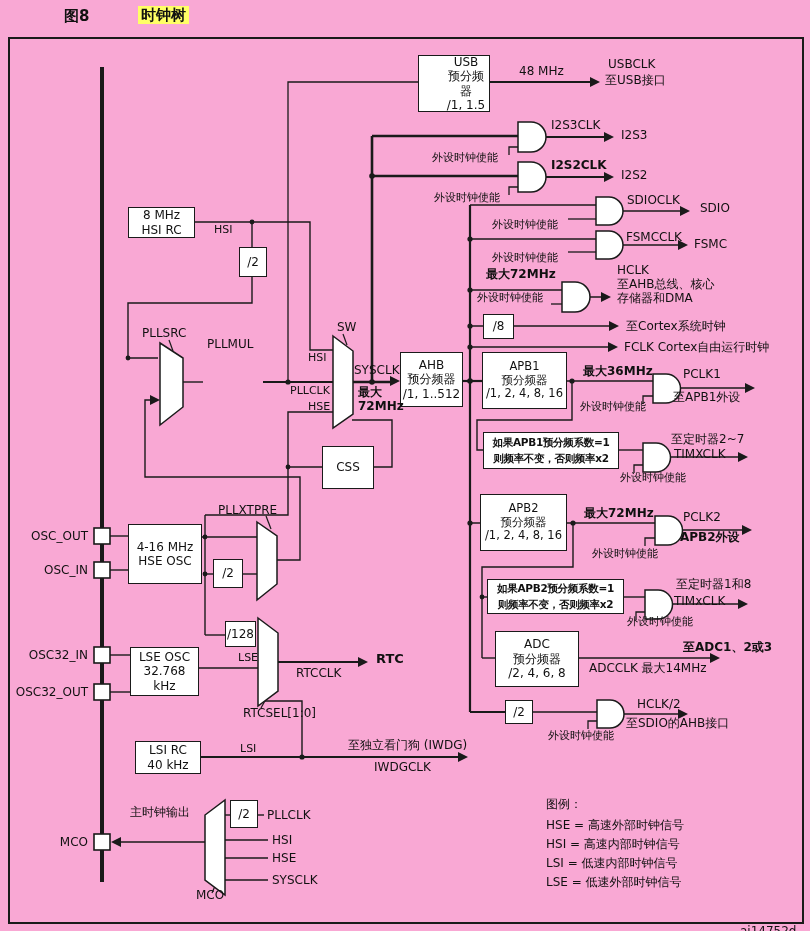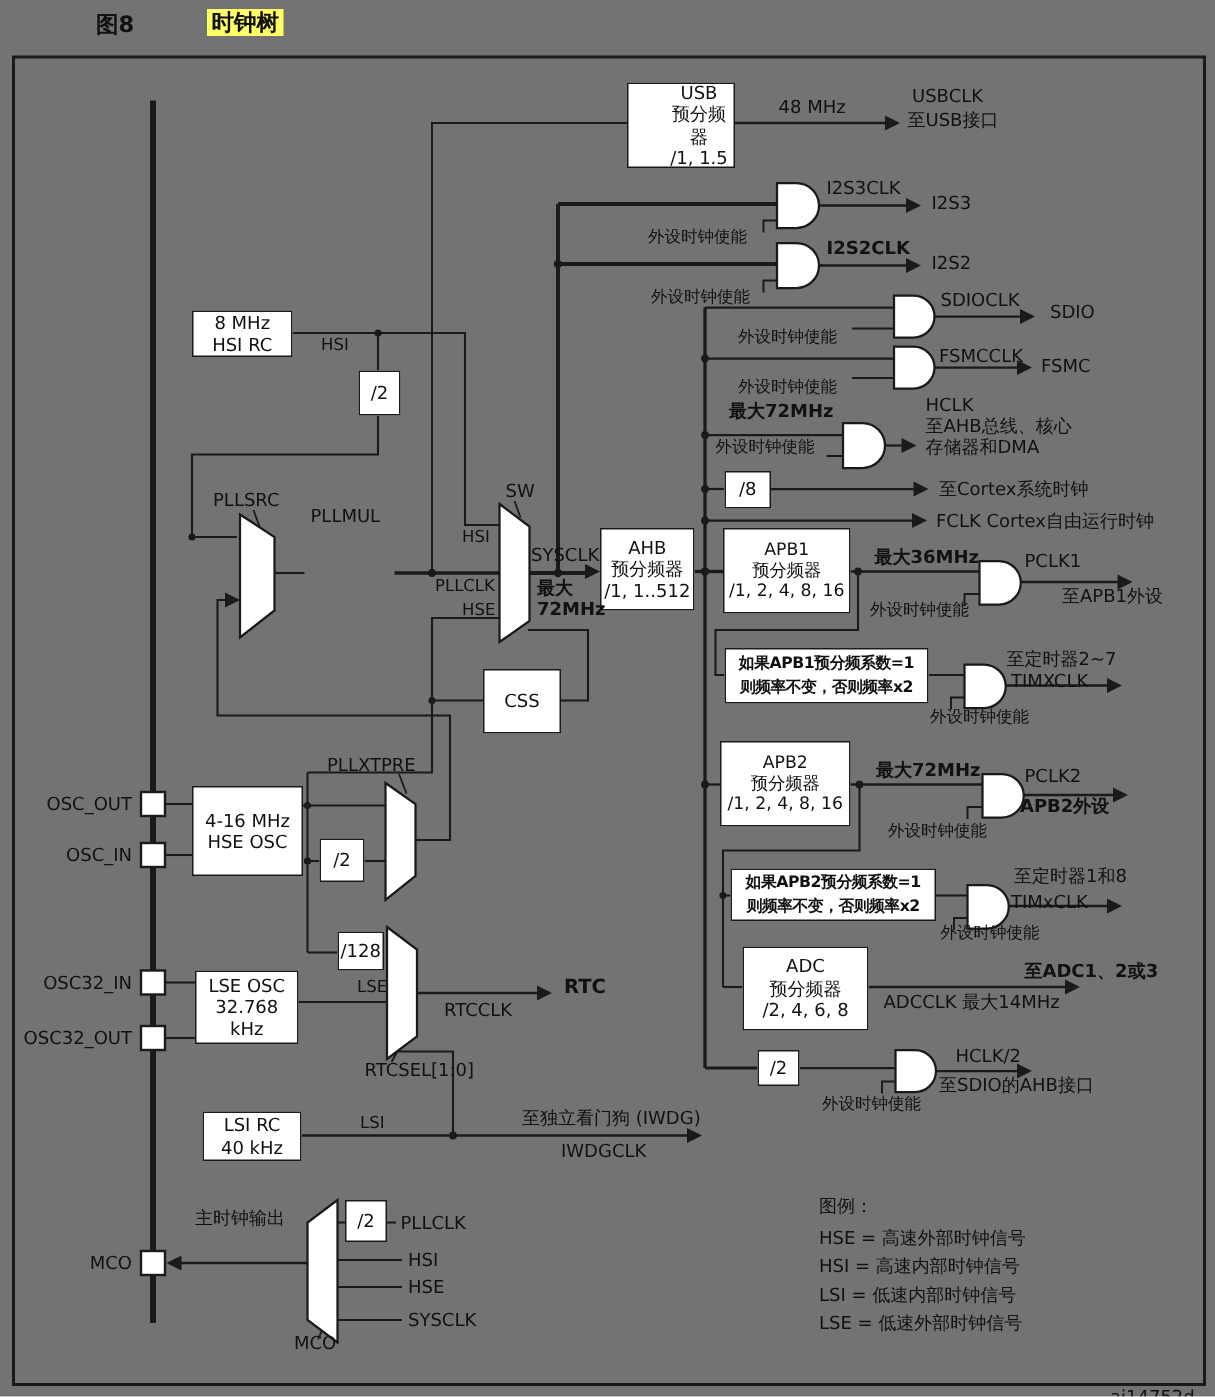--- a/index.html
+++ b/index.html
@@ -1,16 +1,16 @@
 <!DOCTYPE html>
 <html><head>
 <meta charset="utf-8">
 <style>
   html,body{margin:0;padding:0;background:#fff;}
-  #stage{position:relative;width:810px;height:931px;background:#737373;
+  #stage{position:relative;width:810px;height:931px;background:#f9a8d4;
          font-family:"DejaVu Sans","Liberation Sans",sans-serif;color:#111;overflow:hidden;}
   #frame{position:absolute;left:8px;top:37px;width:792px;height:883px;border:2px solid #1a1a1a;}
   svg{position:absolute;left:0;top:0;}
   .lbl{position:absolute;font-size:12px;line-height:1.18;white-space:pre-line;}
   .sm{font-size:11px;}
   .b{font-weight:bold;}
   .rt{text-align:right;}
   .box{position:absolute;border:1.4px solid #1a1a1a;background:#fff;display:flex;
        align-items:center;justify-content:center;text-align:center;white-space:pre-line;
        font-size:12px;line-height:1.2;box-sizing:border-box;}
@@ -285,21 +285,21 @@
   <div class="lbl b" style="left:486px;top:267px;">最大72MHz</div>
   <div class="lbl sm" style="left:477px;top:292px;">外设时钟使能</div>
   <div class="lbl" style="left:617px;top:263px;">HCLK
 至AHB总线、核心
 存储器和DMA</div>
   <div class="lbl" style="left:626px;top:319px;">至Cortex系统时钟</div>
   <div class="lbl" style="left:624px;top:340px;">FCLK Cortex自由运行时钟</div>
 
   <div class="lbl b" style="left:583px;top:364px;">最大36MHz</div>
   <div class="lbl" style="left:683px;top:367px;">PCLK1</div>
-  <div class="lbl" style="left:708px;top:390px;">至APB1外设</div>
+  <div class="lbl" style="left:673px;top:390px;">至APB1外设</div>
   <div class="lbl sm" style="left:580px;top:401px;">外设时钟使能</div>
 
   <div class="lbl" style="left:671px;top:432px;">至定时器2~7</div>
   <div class="lbl" style="left:674px;top:447px;">TIMXCLK</div>
   <div class="lbl sm" style="left:620px;top:472px;">外设时钟使能</div>
 
   <div class="lbl b" style="left:584px;top:506px;">最大72MHz</div>
   <div class="lbl" style="left:683px;top:510px;">PCLK2</div>
   <div class="lbl b" style="left:680px;top:530px;">APB2外设</div>
   <div class="lbl sm" style="left:592px;top:548px;">外设时钟使能</div>

